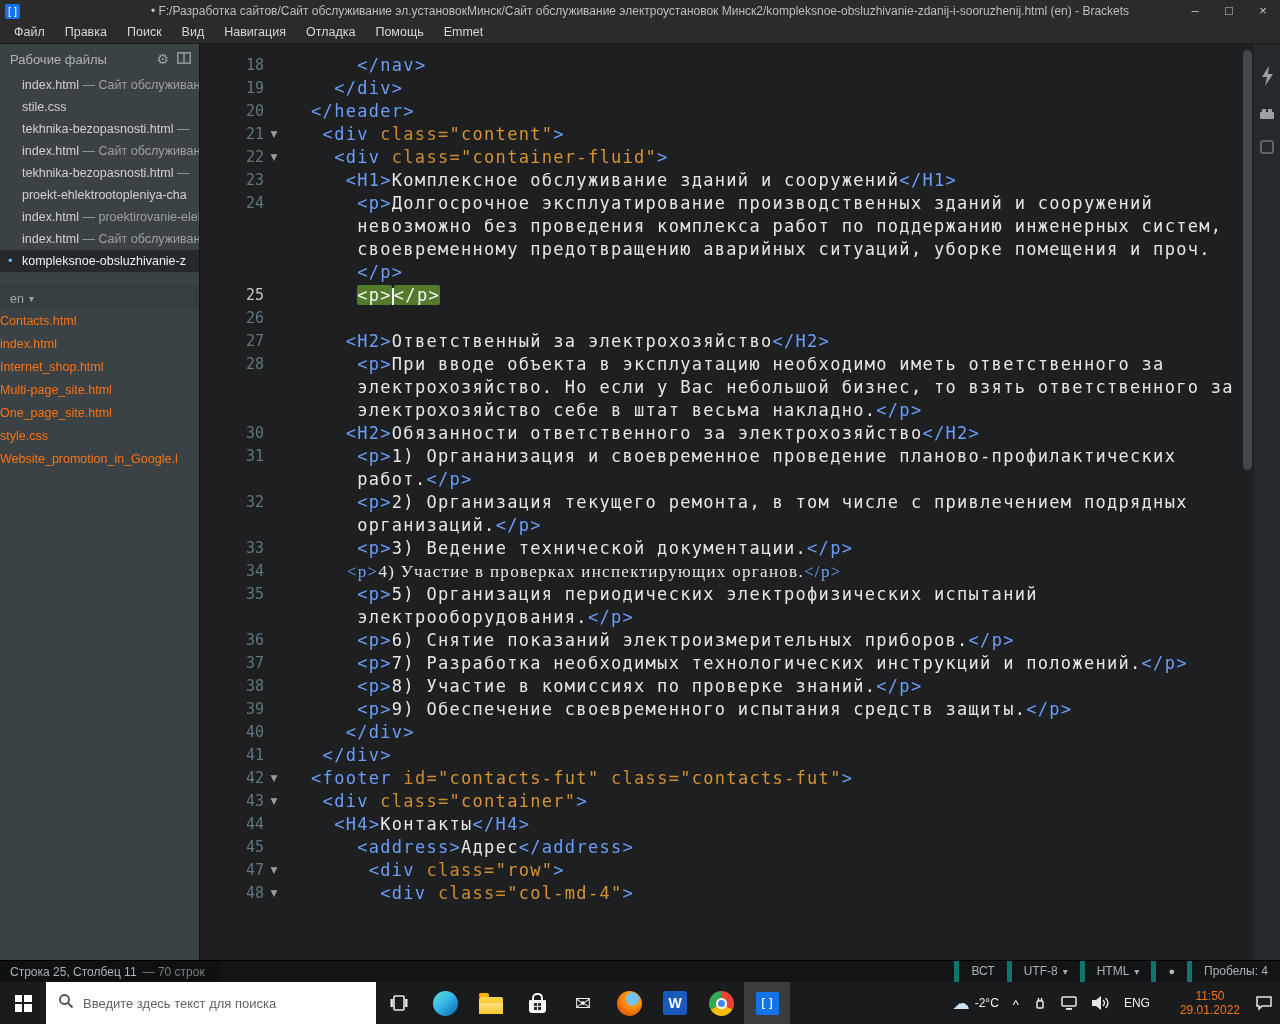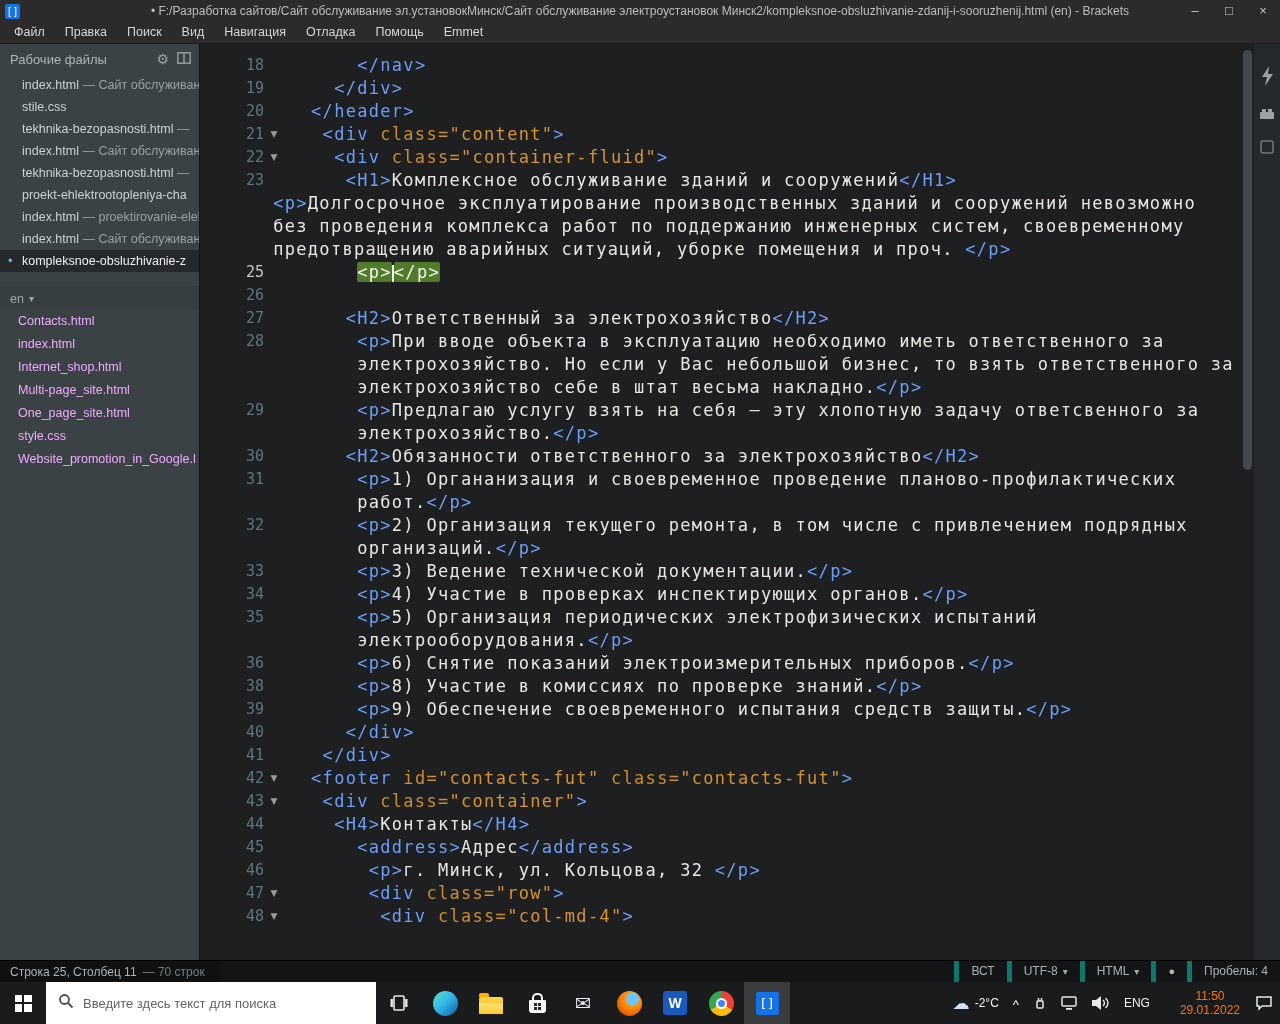--- a/index.html
+++ b/index.html
@@ -28,21 +28,21 @@
   .hdr-icons { margin-left:auto; display:flex; align-items:center; gap:8px; }
   .gear { color:#9aa0a4; font-size:14px; font-family:"DejaVu Sans",sans-serif; }
   .wf-item { height:22px; line-height:22px; padding-left:22px; position:relative; color:#ccd1d4; font-size:12.5px;
              white-space:nowrap; overflow:hidden; }
   .wf-item .fdir { color:#9aa0a3; }
   .wf-item.active { background:#26292b; color:#eef1f3; }
   .wf-item .dot { position:absolute; left:8px; color:#6db3f2; font-size:13px; }
   .proj-header { margin-top:14px; height:24px; display:flex; align-items:center; gap:5px; padding-left:10px;
                  color:#9fa6aa; font-size:12.5px; border-top:1px solid #333a3d; background:#373e41; }
   .caret { font-size:10px; color:#9fa6aa; font-family:"DejaVu Sans",sans-serif; }
-  .tree-item { height:23px; line-height:23px; padding-left:18px; color:#f0abfc; font-size:12.5px; white-space:nowrap; overflow:hidden; }
+  .tree-item { height:23px; line-height:23px; color:#f97316; font-size:12.5px; white-space:nowrap; overflow:hidden; }
 
   
   .editor { flex:1 1 auto; display:flex; background:#1d1f21; min-width:0; position:relative; }
   .code-host { flex:1 1 auto; overflow:hidden; padding-top:10px; min-width:0; }
   .code-line { display:flex; min-height:23px; }
   .gutter { flex:0 0 84px; display:flex; font-family:"DejaVu Sans Mono",monospace; }
   .lnum { flex:1; text-align:right; color:#5f777b; font-size:15px; line-height:23px; }
   .code-line.active .lnum { color:#c5c8c6; }
   .fold { width:20px; text-align:center; font-size:9px; line-height:23px; color:#9b9b9b; font-family:"DejaVu Sans",sans-serif; }
   .code { flex:1 1 auto; min-width:0; font-family:"DejaVu Sans Mono",monospace; font-size:17px; line-height:23px;
@@ -209,20 +209,24 @@
             <div class="code" style="padding-left: calc(4ch + 9.2px);"><span class="seg-t">&lt;div</span><span class="seg-a"> class=</span><span class="seg-s">"container-fluid"</span><span class="seg-t">&gt;</span></div>
           </div>
           <div class="code-line">
             <div class="gutter">
               <span class="lnum">23</span>
               <span class="fold"></span>
             </div>
             <div class="code" style="padding-left: calc(5ch + 10.5px);"><span class="seg-t">&lt;H1&gt;</span><span class="seg-x">Комплексное обслуживание зданий и сооружений</span><span class="seg-t">&lt;/H1&gt;</span></div>
           </div>
           <div class="code-line">
+            <div class="gutter">
+              <span class="lnum">24</span>
+              <span class="fold"></span>
+            </div>
             <div class="code" style="padding-left: calc(6ch + 11.8px);"><span class="seg-t">&lt;p&gt;</span><span class="seg-x">Долгосрочное эксплуатирование производственных зданий и сооружений невозможно без проведения комплекса работ по поддержанию инженерных систем, своевременному предотвращению аварийных ситуаций, уборке помещения и проч. </span><span class="seg-t">&lt;/p&gt;</span></div>
           </div>
           <div class="code-line active">
             <div class="gutter">
               <span class="lnum">25</span>
               <span class="fold"></span>
             </div>
             <div class="code" style="padding-left: calc(6ch + 11.8px);"><span class="seg-th">&lt;p&gt;</span><span class="cursor"></span><span class="seg-th">&lt;/p&gt;</span></div>
           </div>
           <div class="code-line">
@@ -241,27 +245,20 @@
           </div>
           <div class="code-line">
             <div class="gutter">
               <span class="lnum">28</span>
               <span class="fold"></span>
             </div>
             <div class="code" style="padding-left: calc(6ch + 11.8px);"><span class="seg-t">&lt;p&gt;</span><span class="seg-x">При вводе объекта в эксплуатацию необходимо иметь ответственного за электрохозяйство. Но если у Вас небольшой бизнес, то взять ответственного за электрохозяйство себе в штат весьма накладно.</span><span class="seg-t">&lt;/p&gt;</span></div>
           </div>
           <div class="code-line">
             <div class="gutter">
-              <span class="lnum">29</span>
-              <span class="fold"></span>
-            </div>
-            <div class="code" style="padding-left: calc(6ch + 11.8px);"><span class="seg-t">&lt;p&gt;</span><span class="seg-x">Предлагаю услугу взять на себя — эту хлопотную задачу ответсвенного за электрохозяйство.</span><span class="seg-t">&lt;/p&gt;</span></div>
-          </div>
-          <div class="code-line">
-            <div class="gutter">
               <span class="lnum">30</span>
               <span class="fold"></span>
             </div>
             <div class="code" style="padding-left: calc(5ch + 10.5px);"><span class="seg-t">&lt;H2&gt;</span><span class="seg-x">Обязанности ответственного за электрохозяйство</span><span class="seg-t">&lt;/H2&gt;</span></div>
           </div>
           <div class="code-line">
             <div class="gutter">
               <span class="lnum">31</span>
               <span class="fold"></span>
             </div>
@@ -279,35 +276,42 @@
               <span class="lnum">33</span>
               <span class="fold"></span>
             </div>
             <div class="code" style="padding-left: calc(6ch + 11.8px);"><span class="seg-t">&lt;p&gt;</span><span class="seg-x">3) Ведение технической документации.</span><span class="seg-t">&lt;/p&gt;</span></div>
           </div>
           <div class="code-line">
             <div class="gutter">
               <span class="lnum">34</span>
               <span class="fold"></span>
             </div>
-            <div class="code" style="padding-left: calc(6ch + 11.8px);"><span class="seg-t">&lt;p&gt;</span><span class="seg-x">4) Участие в проверках инспектирующих органов.</span><span class="seg-t">&lt;/p&gt;</span></div>
+            <div class="code" style="padding-left: calc(6ch + 11.8px); font-family: Liberation Serif, serif;"><span class="seg-t">&lt;p&gt;</span><span class="seg-x">4) Участие в проверках инспектирующих органов.</span><span class="seg-t">&lt;/p&gt;</span></div>
           </div>
           <div class="code-line">
             <div class="gutter">
               <span class="lnum">35</span>
               <span class="fold"></span>
             </div>
             <div class="code" style="padding-left: calc(6ch + 11.8px);"><span class="seg-t">&lt;p&gt;</span><span class="seg-x">5) Организация периодических электрофизических испытаний электрооборудования.</span><span class="seg-t">&lt;/p&gt;</span></div>
           </div>
           <div class="code-line">
             <div class="gutter">
               <span class="lnum">36</span>
               <span class="fold"></span>
             </div>
             <div class="code" style="padding-left: calc(6ch + 11.8px);"><span class="seg-t">&lt;p&gt;</span><span class="seg-x">6) Снятие показаний электроизмерительных приборов.</span><span class="seg-t">&lt;/p&gt;</span></div>
+          </div>
+          <div class="code-line">
+            <div class="gutter">
+              <span class="lnum">37</span>
+              <span class="fold"></span>
+            </div>
+            <div class="code" style="padding-left: calc(6ch + 11.8px);"><span class="seg-t">&lt;p&gt;</span><span class="seg-x">7) Разработка необходимых технологических инструкций и положений.</span><span class="seg-t">&lt;/p&gt;</span></div>
           </div>
           <div class="code-line">
             <div class="gutter">
               <span class="lnum">38</span>
               <span class="fold"></span>
             </div>
             <div class="code" style="padding-left: calc(6ch + 11.8px);"><span class="seg-t">&lt;p&gt;</span><span class="seg-x">8) Участие в комиссиях по проверке знаний.</span><span class="seg-t">&lt;/p&gt;</span></div>
           </div>
           <div class="code-line">
             <div class="gutter">
@@ -350,27 +354,20 @@
               <span class="fold"></span>
             </div>
             <div class="code" style="padding-left: calc(4ch + 9.2px);"><span class="seg-t">&lt;H4&gt;</span><span class="seg-x">Контакты</span><span class="seg-t">&lt;/H4&gt;</span></div>
           </div>
           <div class="code-line">
             <div class="gutter">
               <span class="lnum">45</span>
               <span class="fold"></span>
             </div>
             <div class="code" style="padding-left: calc(6ch + 11.8px);"><span class="seg-t">&lt;address&gt;</span><span class="seg-x">Адрес</span><span class="seg-t">&lt;/address&gt;</span></div>
-          </div>
-          <div class="code-line">
-            <div class="gutter">
-              <span class="lnum">46</span>
-              <span class="fold"></span>
-            </div>
-            <div class="code" style="padding-left: calc(7ch + 13.1px);"><span class="seg-t">&lt;p&gt;</span><span class="seg-x">г. Минск, ул. Кольцова, 32 </span><span class="seg-t">&lt;/p&gt;</span></div>
           </div>
           <div class="code-line">
             <div class="gutter">
               <span class="lnum">47</span>
               <span class="fold">▼</span>
             </div>
             <div class="code" style="padding-left: calc(7ch + 13.1px);"><span class="seg-t">&lt;div</span><span class="seg-a"> class=</span><span class="seg-s">"row"</span><span class="seg-t">&gt;</span></div>
           </div>
           <div class="code-line">
             <div class="gutter">

